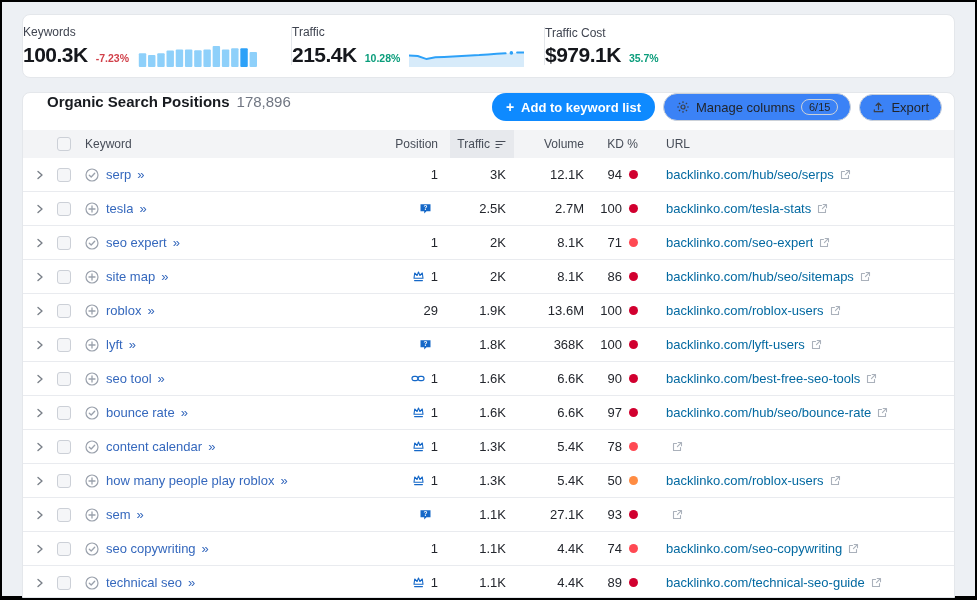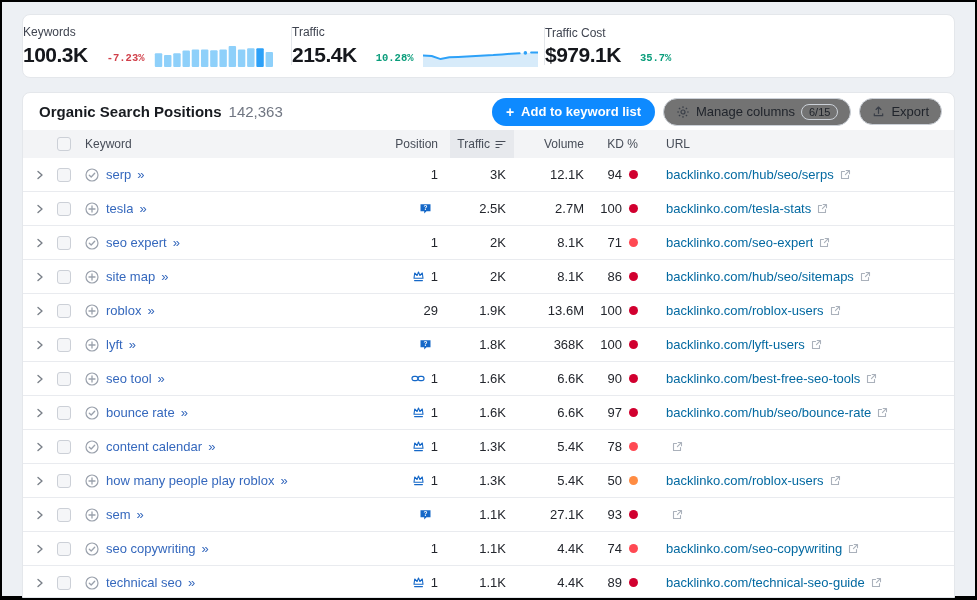--- a/index.html
+++ b/index.html
@@ -19,41 +19,41 @@
     display: flex; align-items: center;
   }
   .stat { display: flex; flex-direction: column; justify-content: center; height: 100%; }
   .stat-keywords { width: 268px; }
   .stat-traffic  { width: 252px; }
   .stat-cost     { flex: 1; }
   .stat-divider { width: 1px; height: 38px; background: #e4e7eb; }
   .stat-label { font-size: 12px; color: #3f4450; margin-bottom: 3px; }
   .stat-row { display: flex; align-items: center; }
   .stat-value { font-size: 21px; font-weight: bold; color: #15171c; letter-spacing: -0.5px; }
-  .stat-change { font-size: 10.5px; font-weight: bold; margin-left: 19px; margin-top: 6px; font-family: Liberation Mono, monospace; }
+  .stat-change { font-size: 10.5px; font-weight: bold; margin-left: 8px; margin-top: 6px; }
   .change-down { color: #d1404a; }
   .change-up { color: #0a9d7b; }
   .spark { margin-left: 9px; margin-top: 3px; }
 
   
   .main-card {
     margin: 14px 20px 0 20px;
     height: 506px; background: #fff;
     border: 1px solid #e4e7eb; border-radius: 8px 8px 0 0;
     overflow: hidden;
   }
-  .toolbar { height: 37px; display: flex; align-items: center; padding: 0 12px 0 16px; }
+  .toolbar { height: 37px; display: flex; align-items: flex-start; padding: 0 12px 0 16px; margin-left: 8px; }
   .page-title { font-size: 15px; font-weight: bold; color: #181b20; }
   .title-count { font-size: 15px; color: #707682; margin-left: 7px; }
   .toolbar-right { margin-left: auto; display: flex; align-items: center; gap: 8px; }
   .btn { display: inline-flex; align-items: center; gap: 6px; border-radius: 15px;
          font-size: 13px; cursor: pointer; white-space: nowrap; }
   .btn-primary { background: #0e8aff; color: #fff; font-weight: bold; padding: 6px 14px; border: none; }
   .btn-plus { font-size: 14px; font-weight: bold; margin-right: 1px; }
-  .btn-secondary { background: #737373; color: #21252c; border: 1px solid #ccd1d8; padding: 5px 12px; }
+  .btn-secondary { background: #3b82f6; color: #21252c; border: 1px solid #ccd1d8; padding: 5px 12px; }
   .badge-pill { font-size: 11px; color: #21252c; border: 1px solid #ccd1d8; border-radius: 9px; padding: 1px 7px; }
 
   
   .thead { display: flex; align-items: stretch; background: #f3f4f6; height: 28px; font-size: 12px; color: #474d58; }
   .th { display: flex; align-items: center; }
   .tr { display: flex; align-items: stretch; height: 34px; border-bottom: 1px solid #e9ebef; font-size: 13px; color: #23262d; }
   .td { display: flex; align-items: center; }
 
   .col-exp { width: 34px; justify-content: center; }
   .col-cb  { width: 28px; justify-content: flex-start; }
@@ -124,21 +124,21 @@
       <div class="stat-row">
         <span class="stat-value">$979.1K</span>
         <span class="stat-change change-up">35.7%</span>
       </div>
     </div>
   </div>
 
   <div class="main-card">
     <div class="toolbar">
       <span class="page-title">Organic Search Positions</span>
-      <span class="title-count">142,363</span>
+      <span class="title-count">178,896</span>
       <div class="toolbar-right">
         <button class="btn btn-primary">
           <span class="btn-plus">+</span>
           <span>Add to keyword list</span>
         </button>
         <button class="btn btn-secondary">
           <span style="display:inline-flex;">
             <svg width="14" height="14" viewBox="0 0 14 14">
                 <g stroke="#3a3f48" stroke-width="1.2" fill="none">
                   <circle cx="7" cy="7" r="2"></circle>

